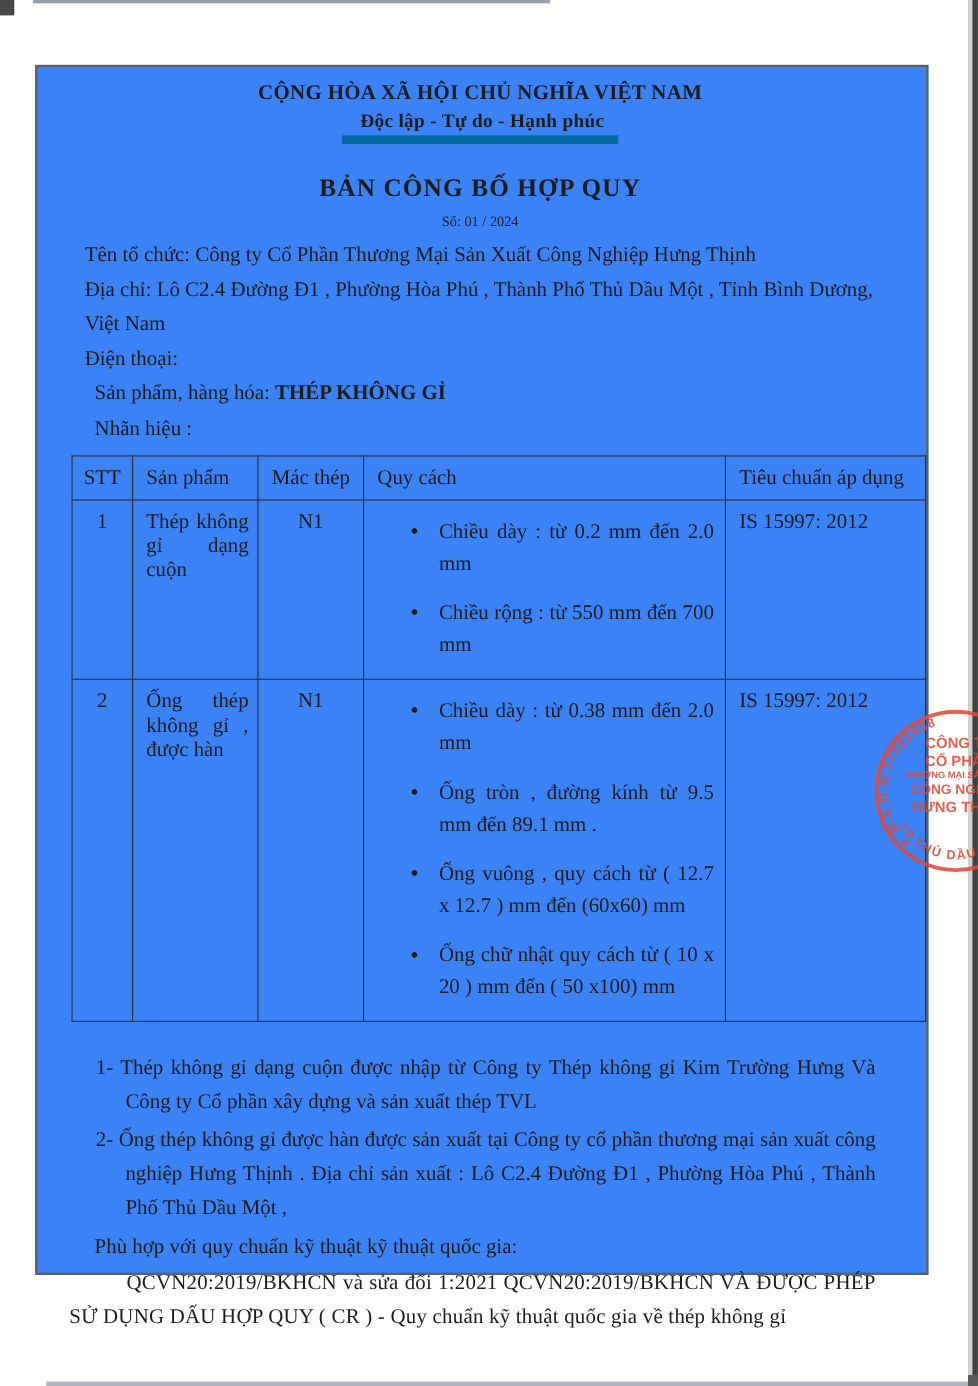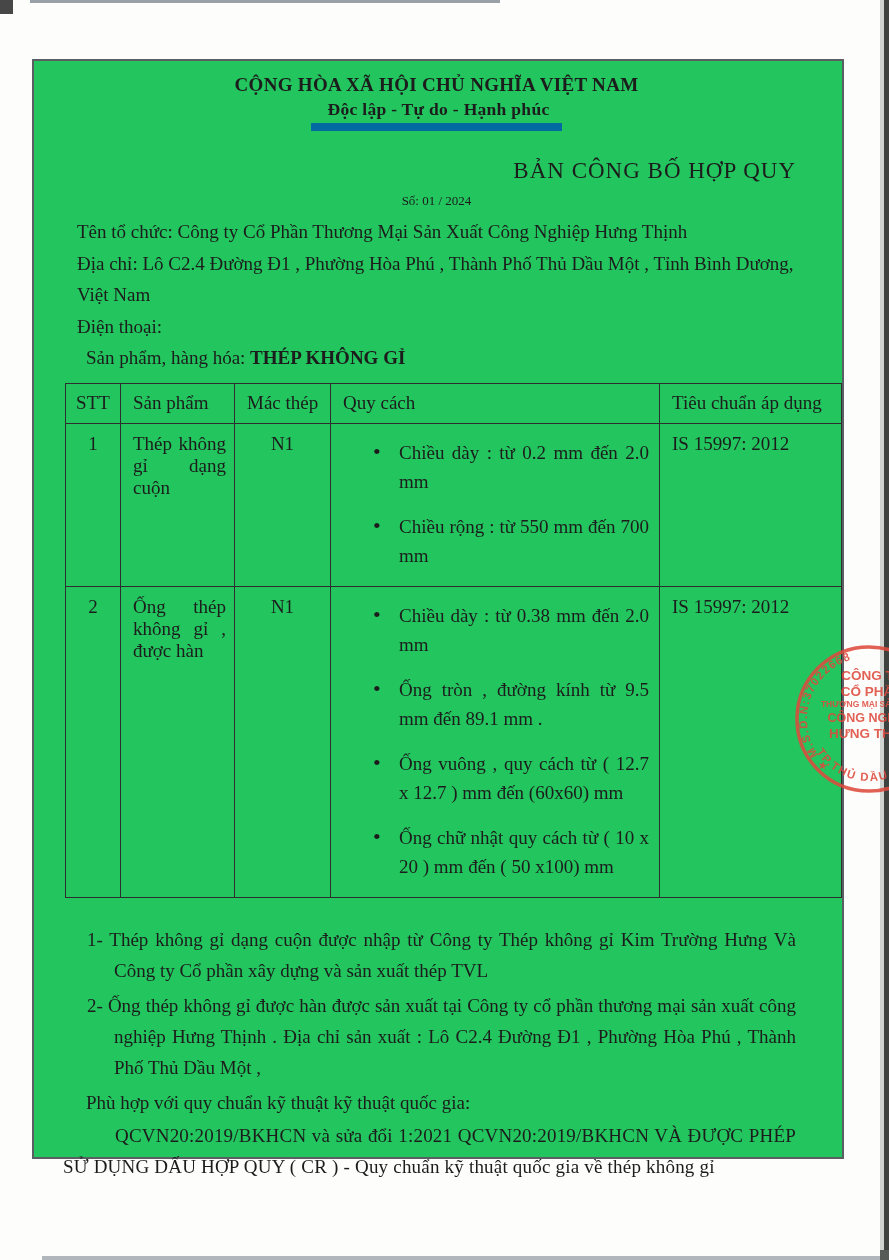--- a/index.html
+++ b/index.html
@@ -12,32 +12,32 @@
   
   .scan-mark-topleft{position:absolute;left:0;top:0;width:13px;height:14px;background:#474747;}
   .scan-line-top{position:absolute;left:30px;top:0;width:470px;height:3px;background:#99a0a8;}
   .scan-band-right-light{position:absolute;right:5px;top:0;width:4px;height:1260px;background:#cfd3d0;}
   .scan-band-right{position:absolute;right:0;top:0;width:5px;height:1260px;background:#3d423f;}
   .scan-band-bottom{position:absolute;left:42px;bottom:0;width:847px;height:4px;background:#b0b6bc;}
   .scan-corner-br{position:absolute;right:0;bottom:0;width:9px;height:10px;background:#565b58;}
   
   .page-frame{
     position:absolute;left:32px;top:59px;width:812px;height:1100px;
-    border:2px solid #5a5f64;background:#22c55e;
+    border:2px solid #5a5f64;background:#3b82f6;
     box-sizing:border-box;
     padding:13px 46px 0 43px;
   }
   .centered{text-align:center;}
   .nat-line1{font-size:19px;font-weight:bold;letter-spacing:.3px;}
   .nat-line2-wrap{margin-top:3px;}
   .nat-line2{
     display:inline-block;font-size:17.5px;font-weight:bold;
     border-bottom:8px solid #0369a1;padding:0 12px 3px 16px;letter-spacing:.3px;
   }
-  .doc-title{margin-top:27px;font-size:23px;font-weight:normal;letter-spacing:1px;text-align:right;}
+  .doc-title{margin-top:27px;font-size:23px;font-weight:bold;letter-spacing:1px;}
   .doc-number{margin-top:9px;font-size:13px;}
   
   .org-block{margin-top:7px;font-size:19px;line-height:31.5px;}
   .para{margin:0;}
   .indented{padding-left:9px;}
   .bold{font-weight:bold;}
   
   table.spec-table{
     border-collapse:collapse;table-layout:fixed;
     width:776px;margin-left:-12px;margin-top:9px;
@@ -103,20 +103,21 @@
   </div>
 
   <div class="centered doc-title">BẢN CÔNG BỐ HỢP QUY</div>
   <div class="centered doc-number">Số: 01 / 2024</div>
 
   <div class="org-block">
     <p class="para">Tên tổ chức: Công ty Cổ Phần Thương Mại Sản Xuất Công Nghiệp Hưng Thịnh</p>
     <p class="para">Địa chỉ: Lô C2.4 Đường Đ1 , Phường Hòa Phú , Thành Phố Thủ Dầu Một , Tỉnh Bình Dương, Việt Nam</p>
     <p class="para">Điện thoại:</p>
     <p class="para indented"><span>Sản phẩm, hàng hóa: </span><span class="bold">THÉP KHÔNG GỈ</span></p>
+    <p class="para indented">Nhãn hiệu :</p>
   </div>
 
   <table class="spec-table">
     <colgroup>
       <col class="c-stt">
         <col class="c-product">
         <col class="c-grade">
         <col class="c-spec">
         <col class="c-std">
     </colgroup>

